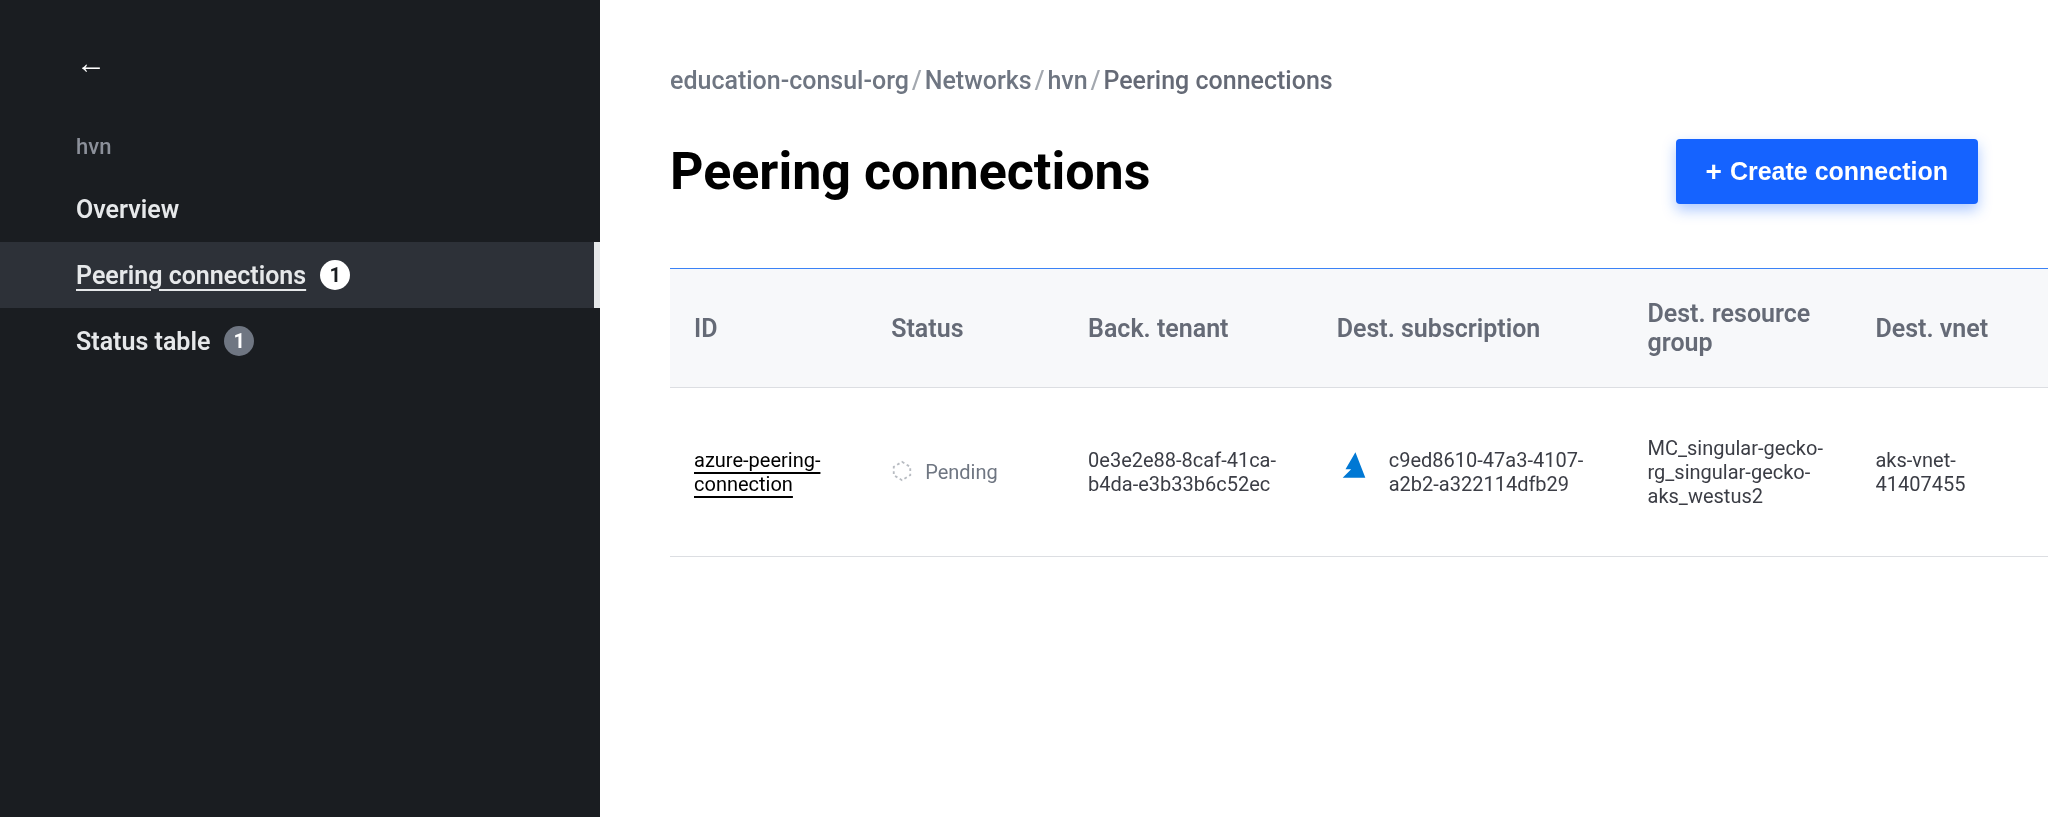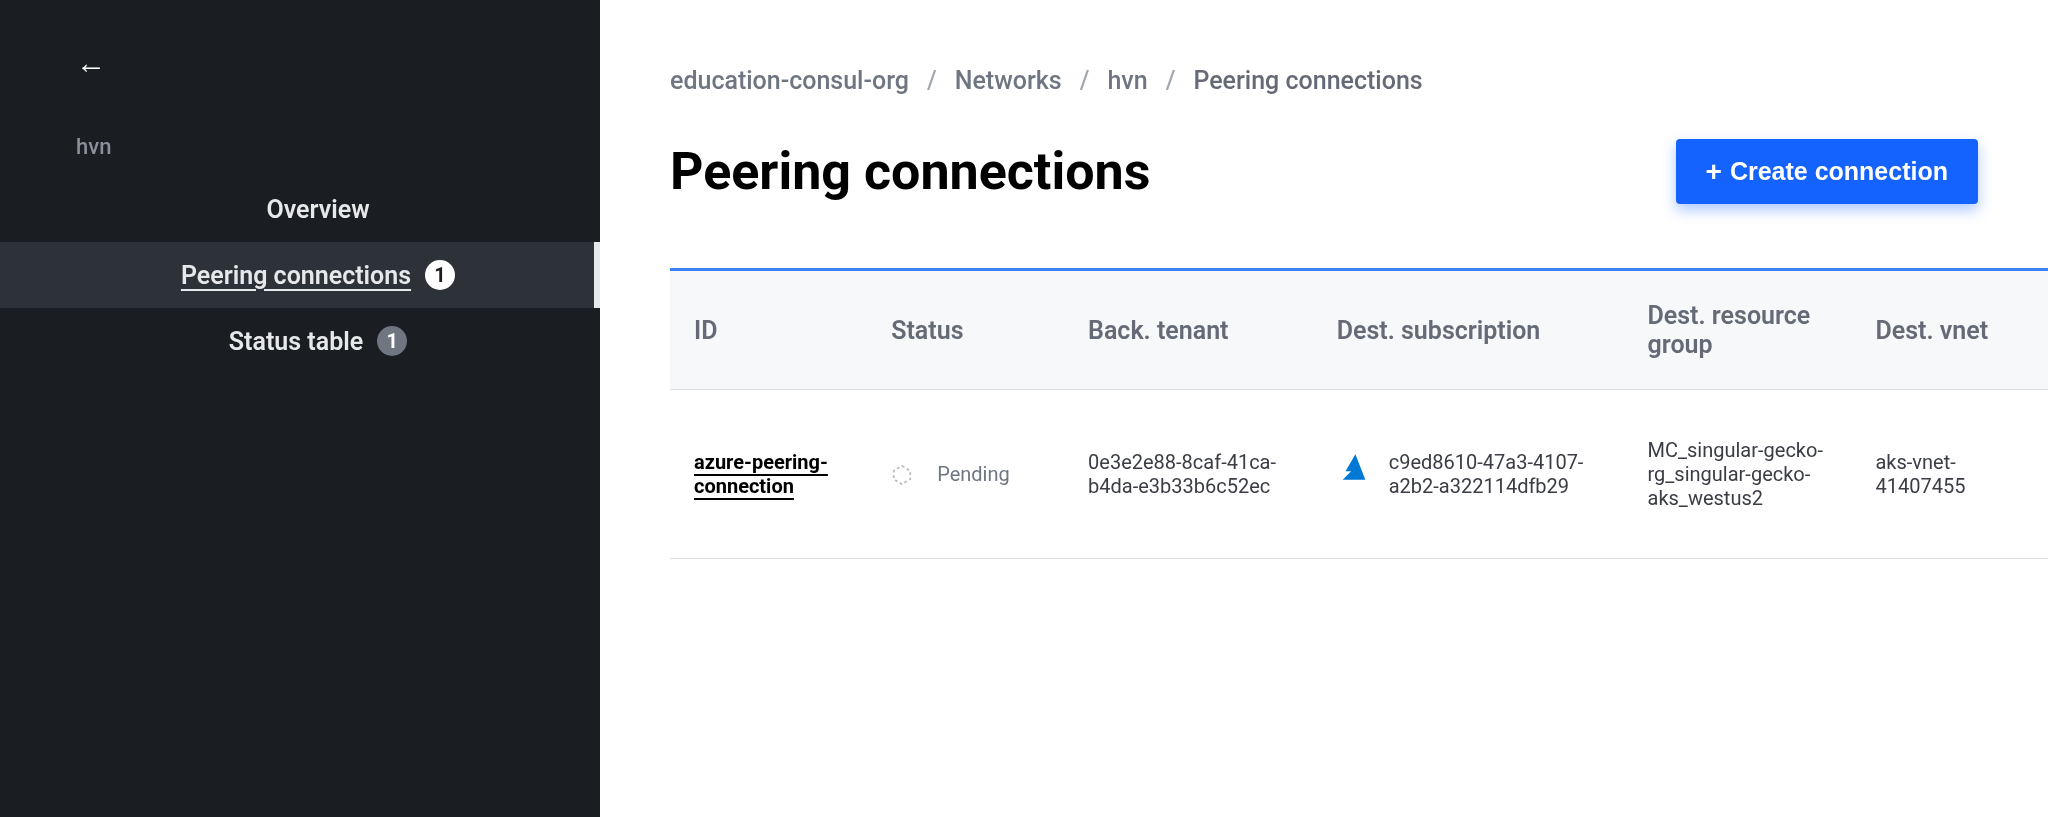--- a/index.html
+++ b/index.html
@@ -41,21 +41,20 @@
     }
     .nav-item {
       padding: 18px 40px 18px 76px;
       font-size: 25px;
       font-weight: 600;
       color: #e6e8ea;
       display: flex;
       align-items: center;
       gap: 14px;
       cursor: pointer;
-      justify-content: center;
     }
     .nav-item.active {
       background: #2d3138;
       position: relative;
     }
     .nav-item.active::after {
       content: "";
       position: absolute;
       right: 0;
       top: 0;
@@ -87,21 +86,21 @@
     .main {
       flex: 1;
       background: #fff;
       padding: 66px 0 0 70px;
       min-width: 0;
       overflow: hidden;
     }
     .breadcrumb {
       display: flex;
       align-items: center;
-      gap: 18px;
+      gap: 3px;
       font-size: 25px;
       color: #6f7682;
       font-weight: 500;
       margin-bottom: 44px;
     }
     .breadcrumb .crumb {
       cursor: pointer;
     }
     .breadcrumb .crumb.current {
       color: #656a76;
@@ -134,21 +133,21 @@
       align-items: center;
       gap: 8px;
       cursor: pointer;
       box-shadow: 0 6px 14px rgba(21,99,255,0.35);
     }
     .create-btn .plus {
       font-size: 28px;
       line-height: 1;
     }
     .table-wrap {
-      border-top: 3px solid #3b82f6;
+      border-top: 1px solid #3b82f6;
       width: 100%;
       margin-top: 10px;
     }
     table {
       border-collapse: collapse;
       width: 100%;
       table-layout: fixed;
     }
     thead tr {
       background: #f7f8fa;
@@ -166,31 +165,31 @@
     td {
       padding: 48px 14px;
       font-size: 20px;
       color: #3b3d45;
       vertical-align: middle;
       border-bottom: 1px solid #dcdee2;
       word-break: break-word;
     }
     td:first-child { padding-left: 24px; }
     .id-link {
-      font-weight: 700;
+      font-weight: 400;
       color: #000;
       text-decoration: underline;
       text-underline-offset: 5px;
       cursor: pointer;
       word-break: break-word;
     }
     .status-cell {
       display: flex;
-      align-items: flex-end;
-      gap: 24px;
+      align-items: flex-start;
+      gap: 12px;
       color: #6f7682;
     }
     .status-icon {
       width: 22px;
       height: 22px;
       flex-shrink: 0;
     }
     .azure-cell {
       display: flex;
       gap: 18px;

